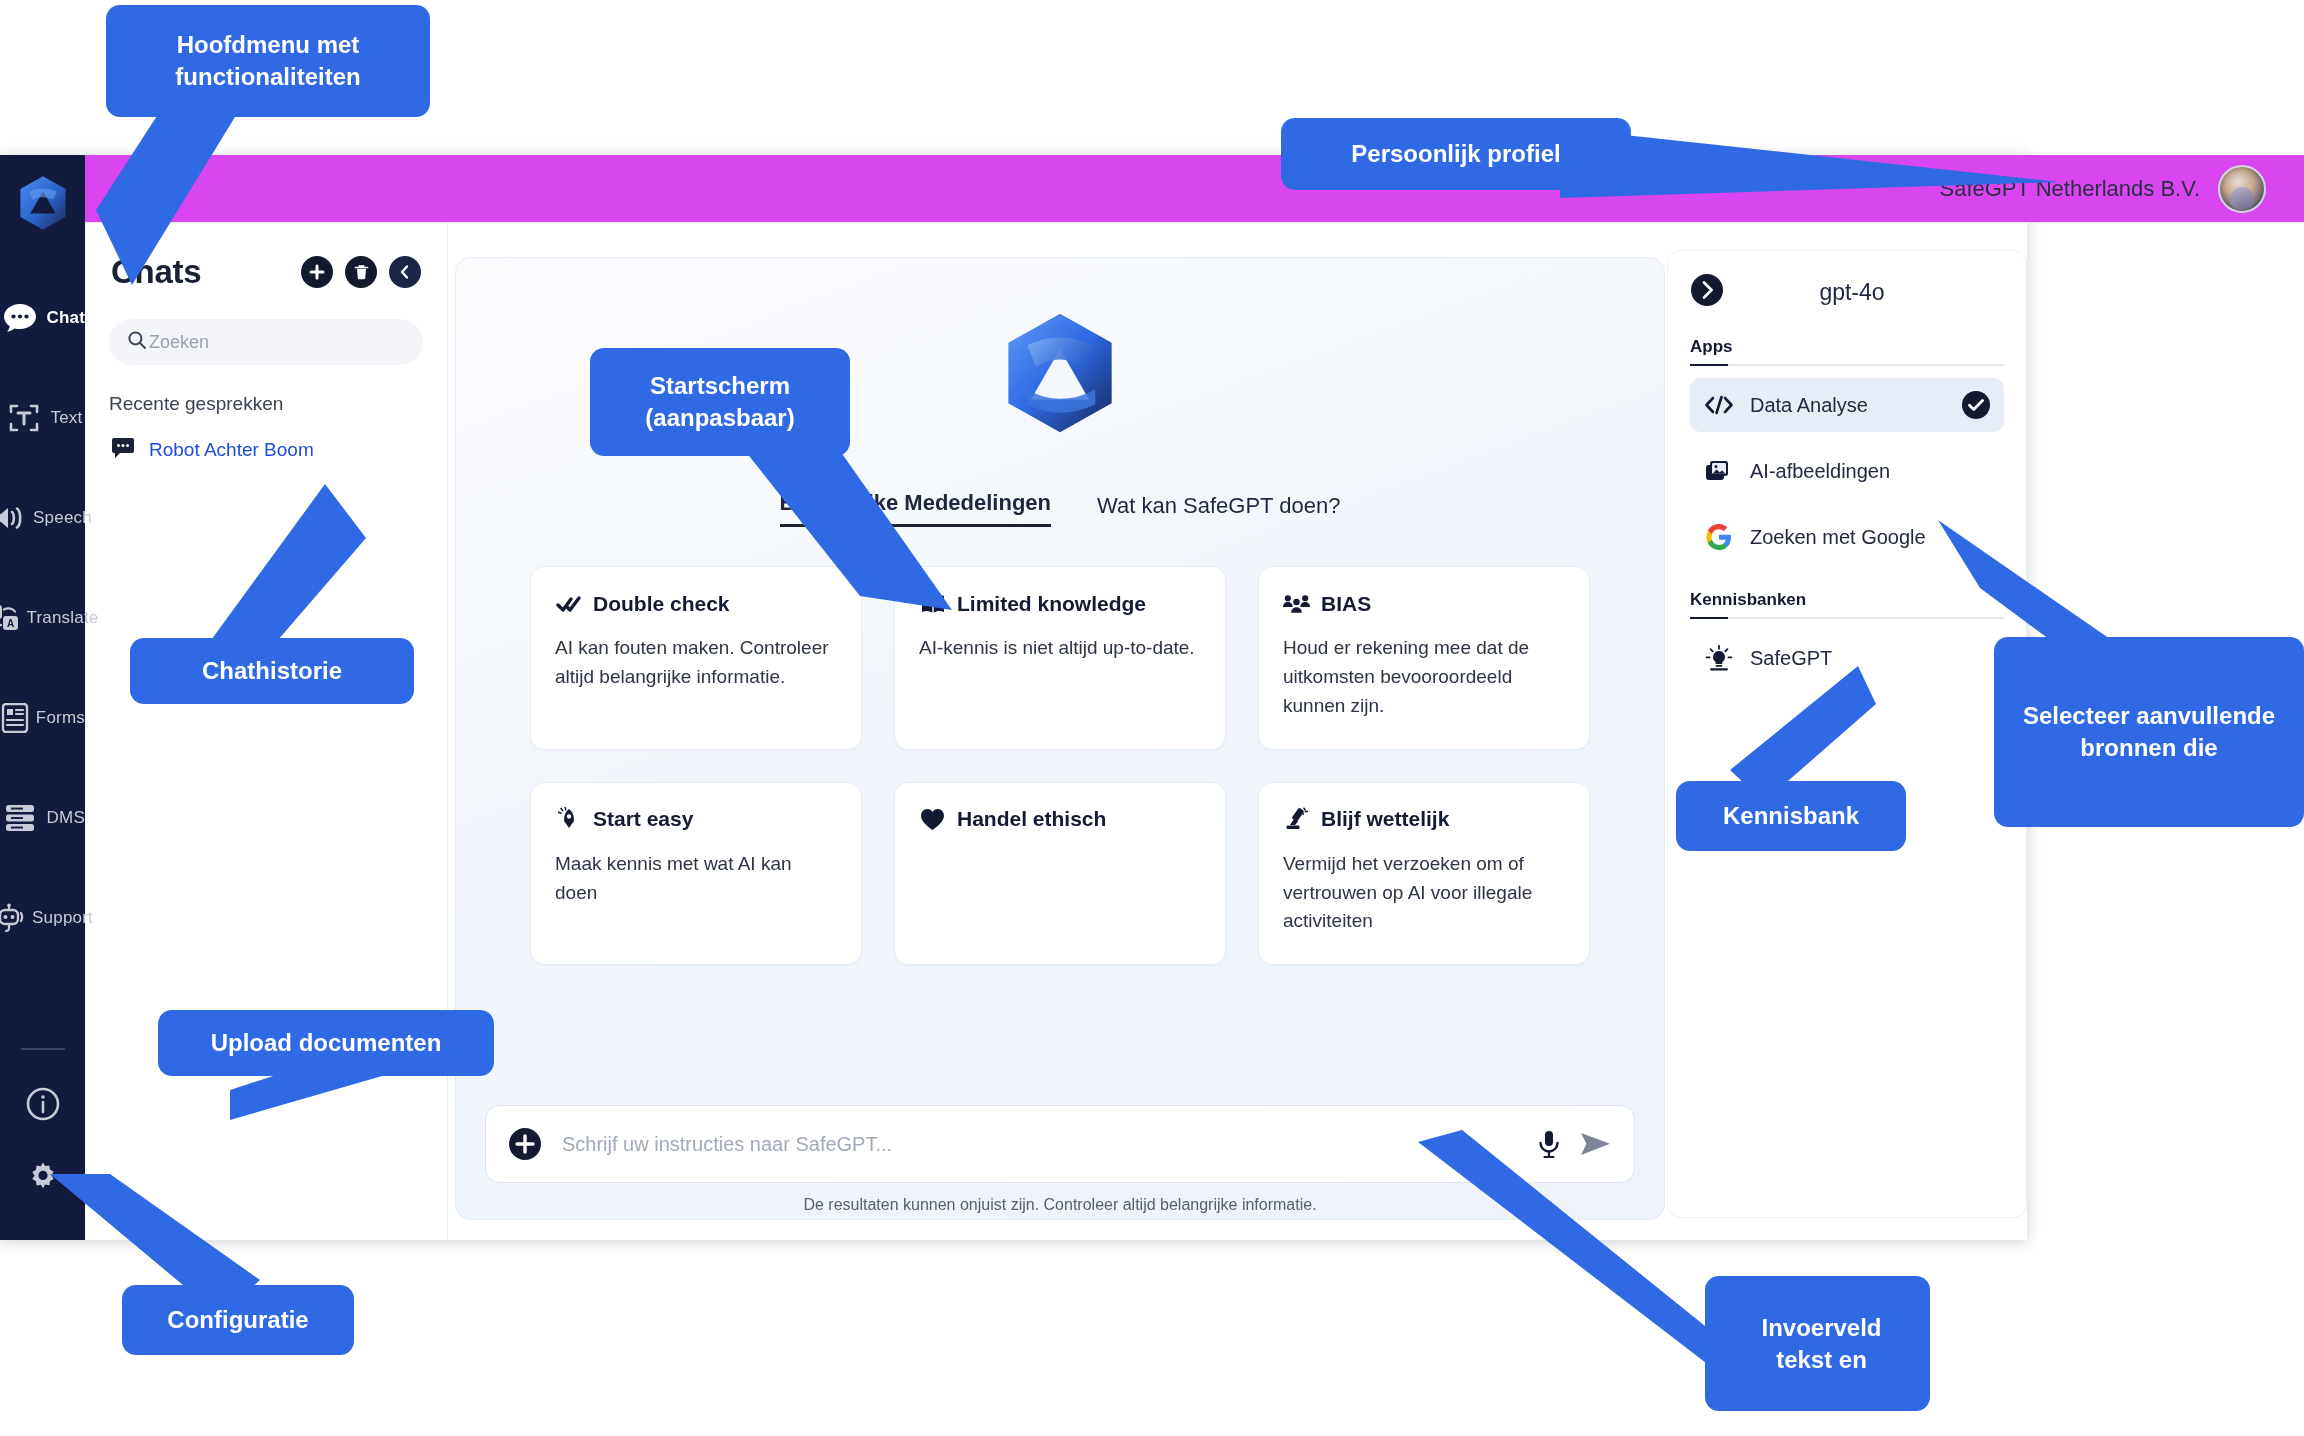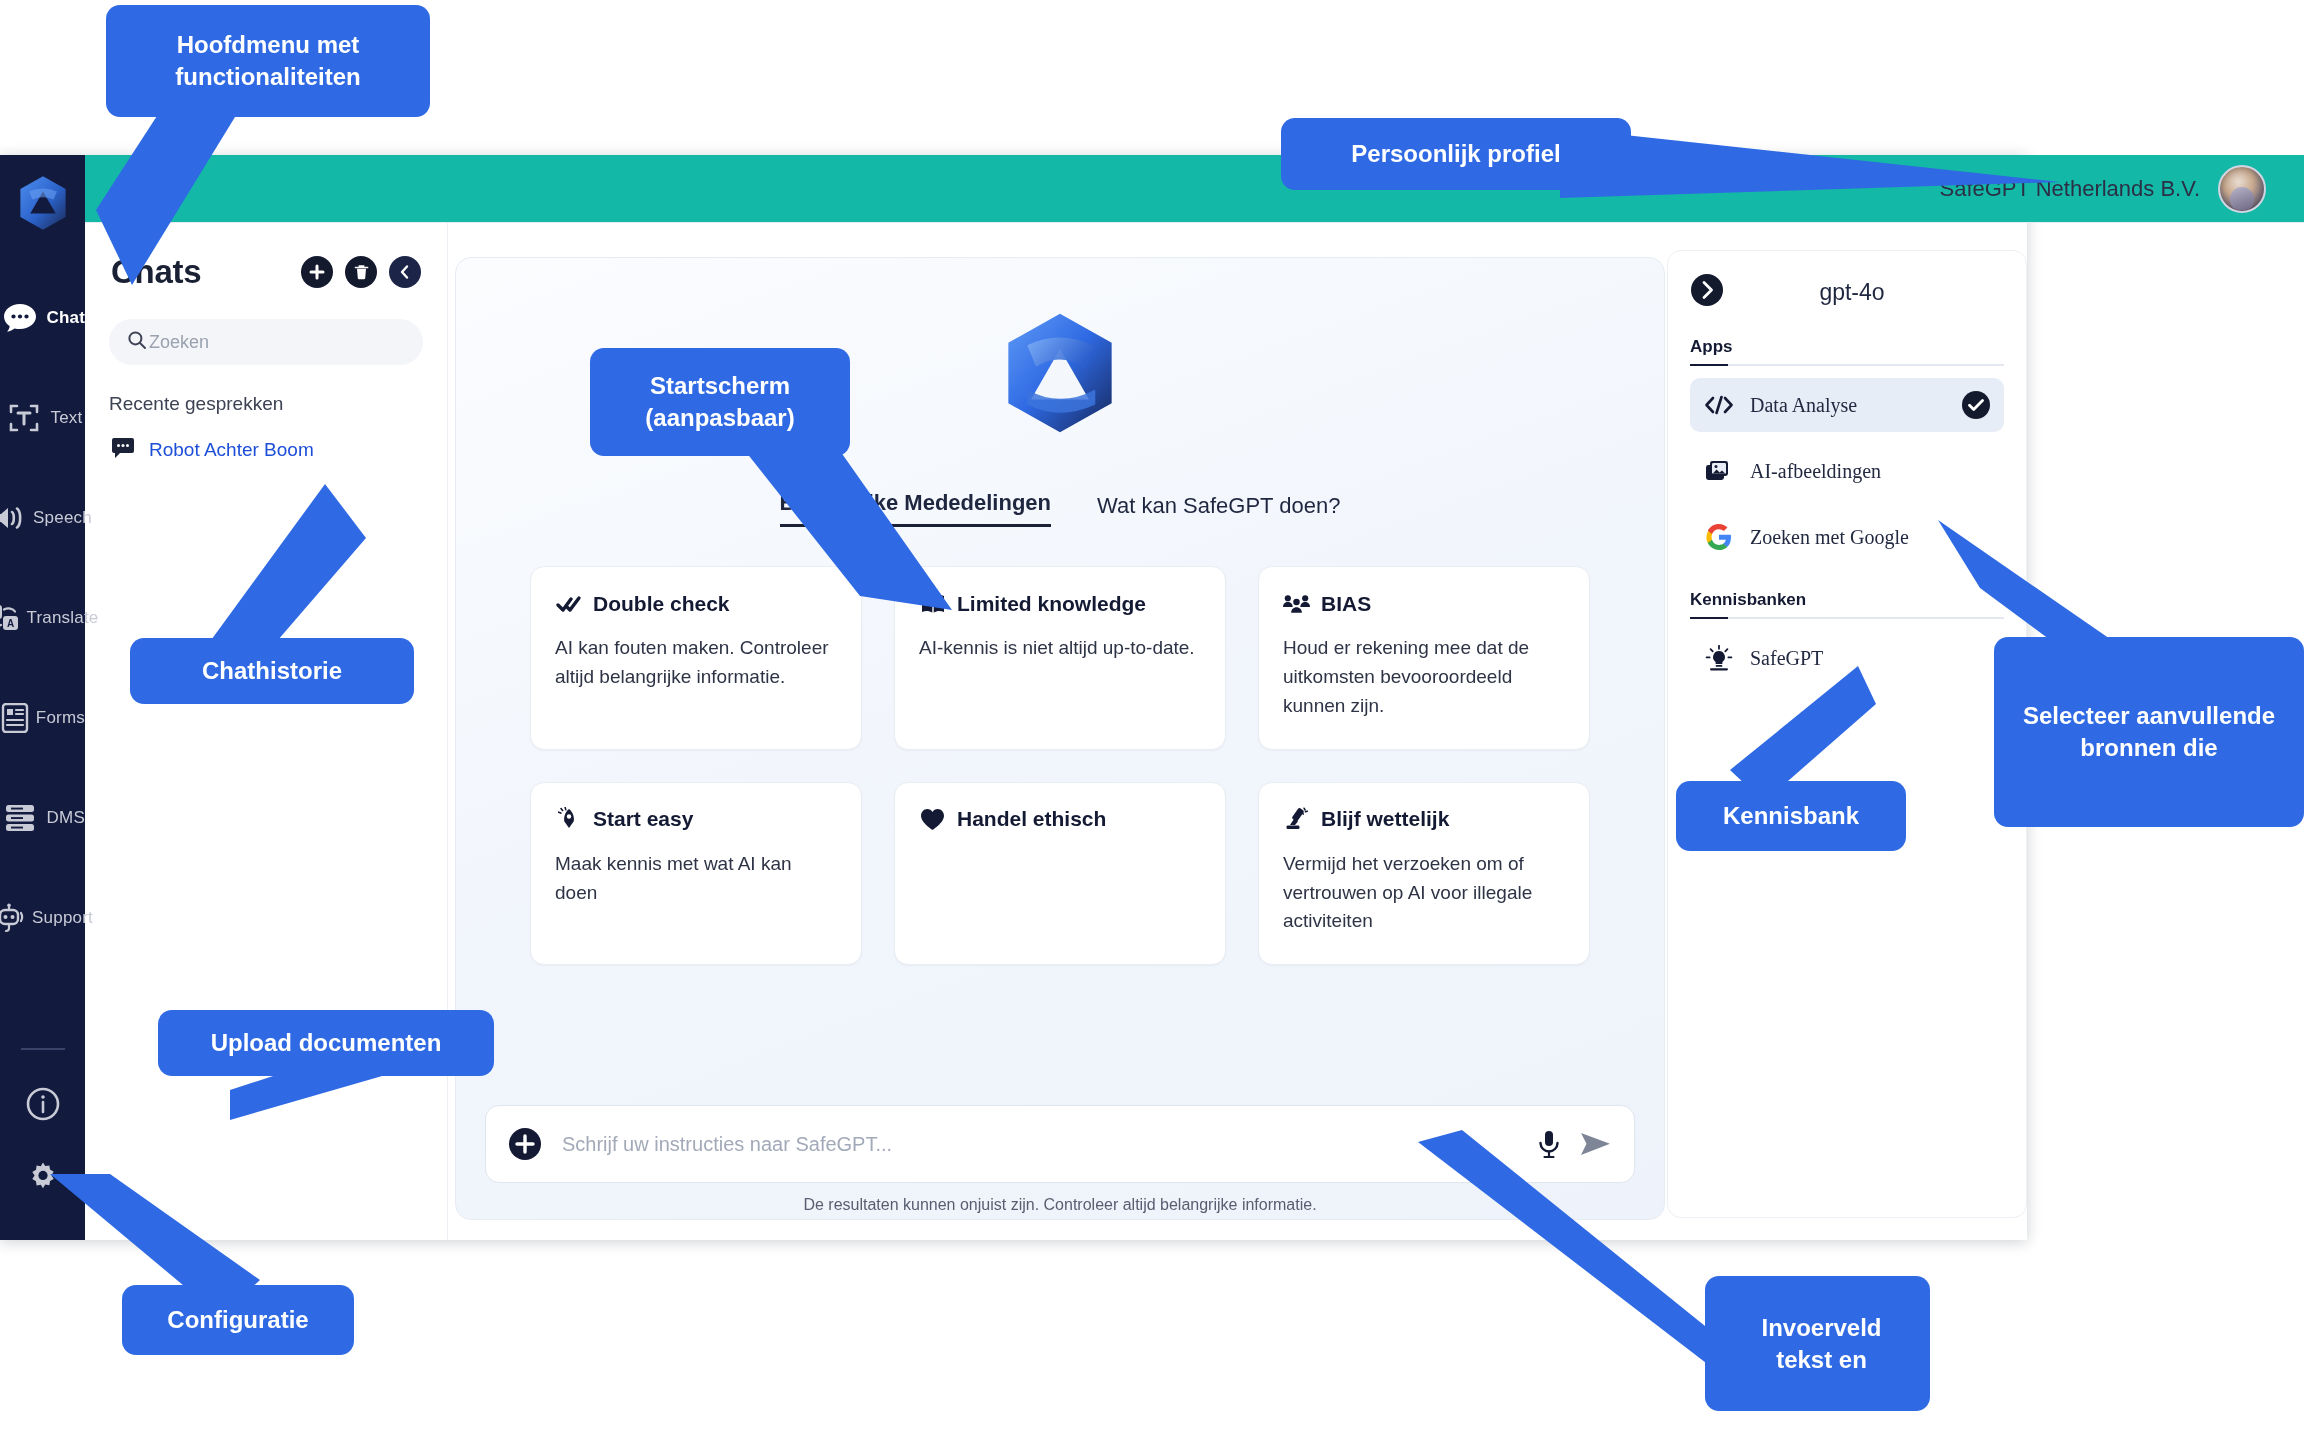--- a/index.html
+++ b/index.html
@@ -39,21 +39,21 @@
   .rail-ico{width:42px;height:40px;display:flex;align-items:center;justify-content:center;}
   .rail-ico svg{display:block;}
   .rail-label{font-size:17px;color:#c8cbd6;letter-spacing:.2px;}
   .rail-item.active .rail-label{color:#ffffff;font-weight:700;}
   .rail-sep{width:44px;height:2px;background:#3a4269;margin:26px 0 0 0;}
   .rail-bottom{margin-top:auto;display:flex;flex-direction:column;align-items:center;padding-bottom:42px;gap:34px;}
 
   
   #top-header{
     position:absolute;left:85px;top:155px;right:0;height:68px;
-    background:#14b8a6;border-bottom:1px solid #e7eaf0;
+    background:#d946ef;border-bottom:1px solid #e7eaf0;
     display:flex;align-items:center;justify-content:flex-end;
     padding-right:38px;box-sizing:border-box;gap:18px;
     z-index:4;
   }
   #org-name{font-size:22px;color:#2b2f45;}
   #avatar{
     width:44px;height:44px;border-radius:50%;
     background:radial-gradient(circle at 42% 34%,#e8dcd2 0%,#c9a98e 38%,#8a7b82 62%,#4a4460 100%);
     border:2px solid #cfd5e2;box-shadow:inset 0 0 8px rgba(0,0,0,.35);
     position:relative;overflow:hidden;
@@ -148,21 +148,21 @@
     z-index:3;
   }
   #model-row{display:flex;align-items:center;gap:6px;}
   #model-name{flex:1;text-align:center;font-size:23px;color:#1f2740;padding-right:30px;}
   .section-head{margin-top:26px;position:relative;}
   .section-title{font-size:17px;font-weight:700;color:#141a33;display:inline-block;padding-bottom:7px;}
   .section-rule{height:2px;background:#e3e7ef;position:relative;}
   .section-rule::before{content:"";position:absolute;left:0;top:0;height:2px;width:38px;background:#141a33;}
   .panel-row{
     display:flex;align-items:center;gap:16px;height:54px;padding:0 14px;
-    border-radius:10px;margin-top:12px;cursor:pointer;font-family:Liberation Serif, serif;
+    border-radius:10px;margin-top:12px;cursor:pointer;
   }
   .panel-row.selected{background:#e7edf6;}
   .panel-ico{width:30px;height:28px;display:flex;align-items:center;justify-content:center;flex:0 0 auto;}
   .panel-label{flex:1;font-size:20px;color:#222941;}
   .check-badge{
     width:28px;height:28px;border-radius:50%;background:#141a2e;
     display:flex;align-items:center;justify-content:center;flex:0 0 auto;
   }
 
   

